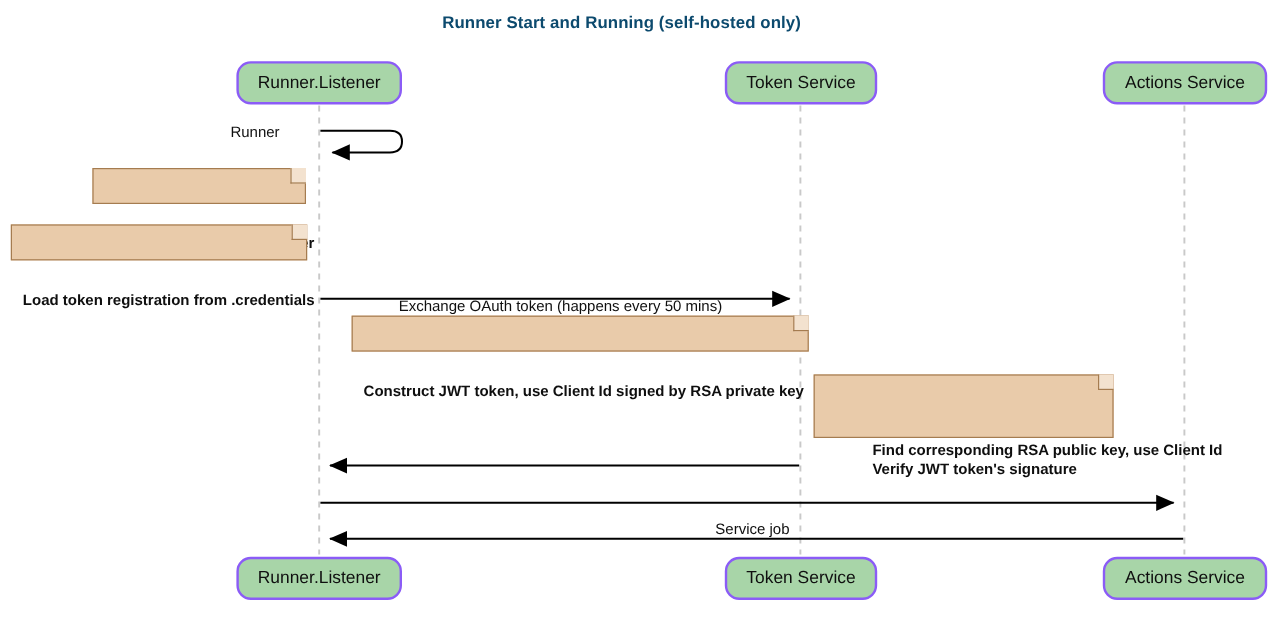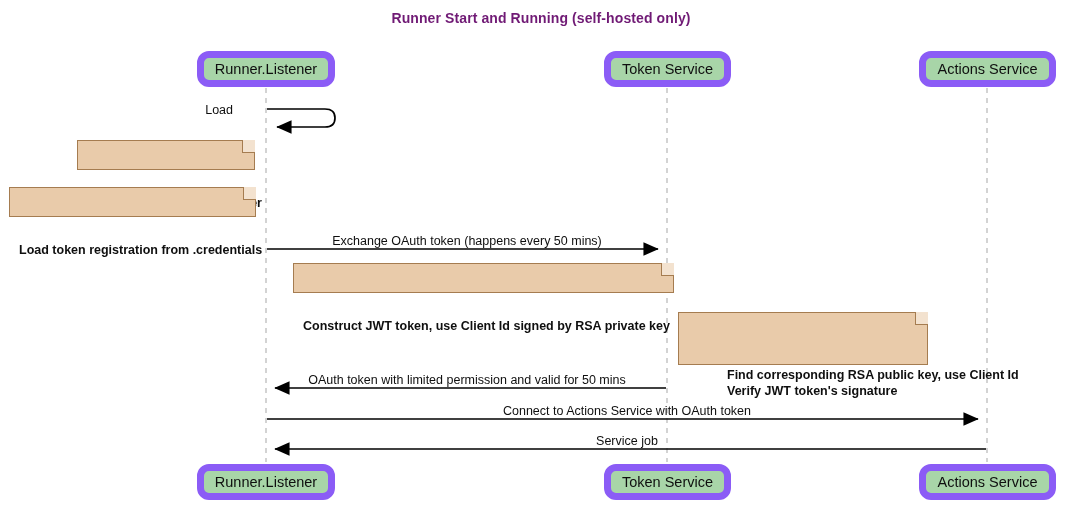--- a/index.html
+++ b/index.html
@@ -26,30 +26,29 @@
     height: 525px;
   }
   .diagram-title {
     position: absolute;
     left: 0;
     top: 10px;
     width: 1036px;
     text-align: center;
     font-size: 14px;
     font-weight: bold;
-    color: #701a75;
+    color: #0c4a6e;
     letter-spacing: 0.1px;
-    margin-left: 23px;
   }
   
   .participant {
     position: absolute;
     box-sizing: border-box;
     background: #a8d5a8;
-    border: 7px solid #8b5cf6;
+    border: 2px solid #8b5cf6;
     border-radius: 12px;
     height: 36px;
     display: flex;
     align-items: center;
     justify-content: center;
     color: #0f0f0f;
     font-size: 14.5px;
     white-space: nowrap;
   }
   
@@ -149,27 +148,25 @@
   </div>
 
   <div class="participant" style="left:604px; top:464px; width:127px;">
     <span>Token Service</span>
   </div>
 
   <div class="participant" style="left:919px; top:464px; width:137px;">
     <span>Actions Service</span>
   </div>
 
-  <div class="msg-label right" style="left:175px; top:103px; width:58px;">Load</div>
+  <div class="msg-label right" style="left:175px; top:103px; width:58px;">Runner</div>
 
-  <div class="msg-label center" style="left:267px; top:234px; width:400px;">Exchange OAuth token (happens every 50 mins)</div>
+  <div class="msg-label center" style="left:267px; top:248px; width:400px;">Exchange OAuth token (happens every 50 mins)</div>
 
-  <div class="msg-label center" style="left:267px; top:373px; width:400px;">OAuth token with limited permission and valid for 50 mins</div>
 
-  <div class="msg-label center" style="left:267px; top:404px; width:720px;">Connect to Actions Service with OAuth token</div>
 
   <div class="msg-label center" style="left:267px; top:434px; width:720px;">Service job</div>
 
   <div class="note" style="left:77px; top:140px; width:178px; height:30px;">
     <span class="fold"></span>
     <span class="note-text">Load config info from .runner</span>
   </div>
 
   <div class="note" style="left:9px; top:187px; width:247px; height:30px;">
     <span class="fold"></span>

